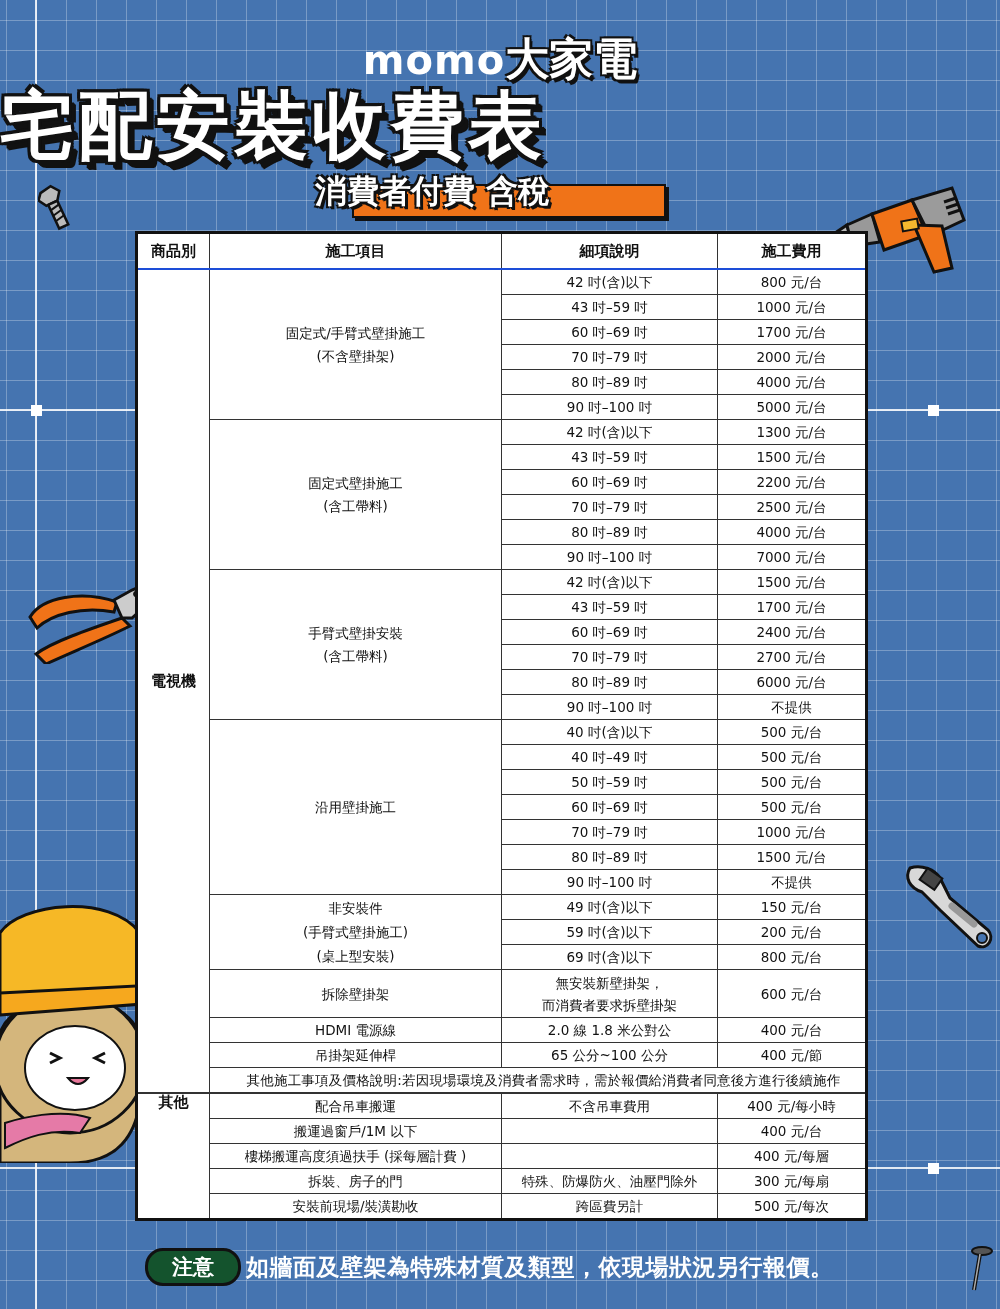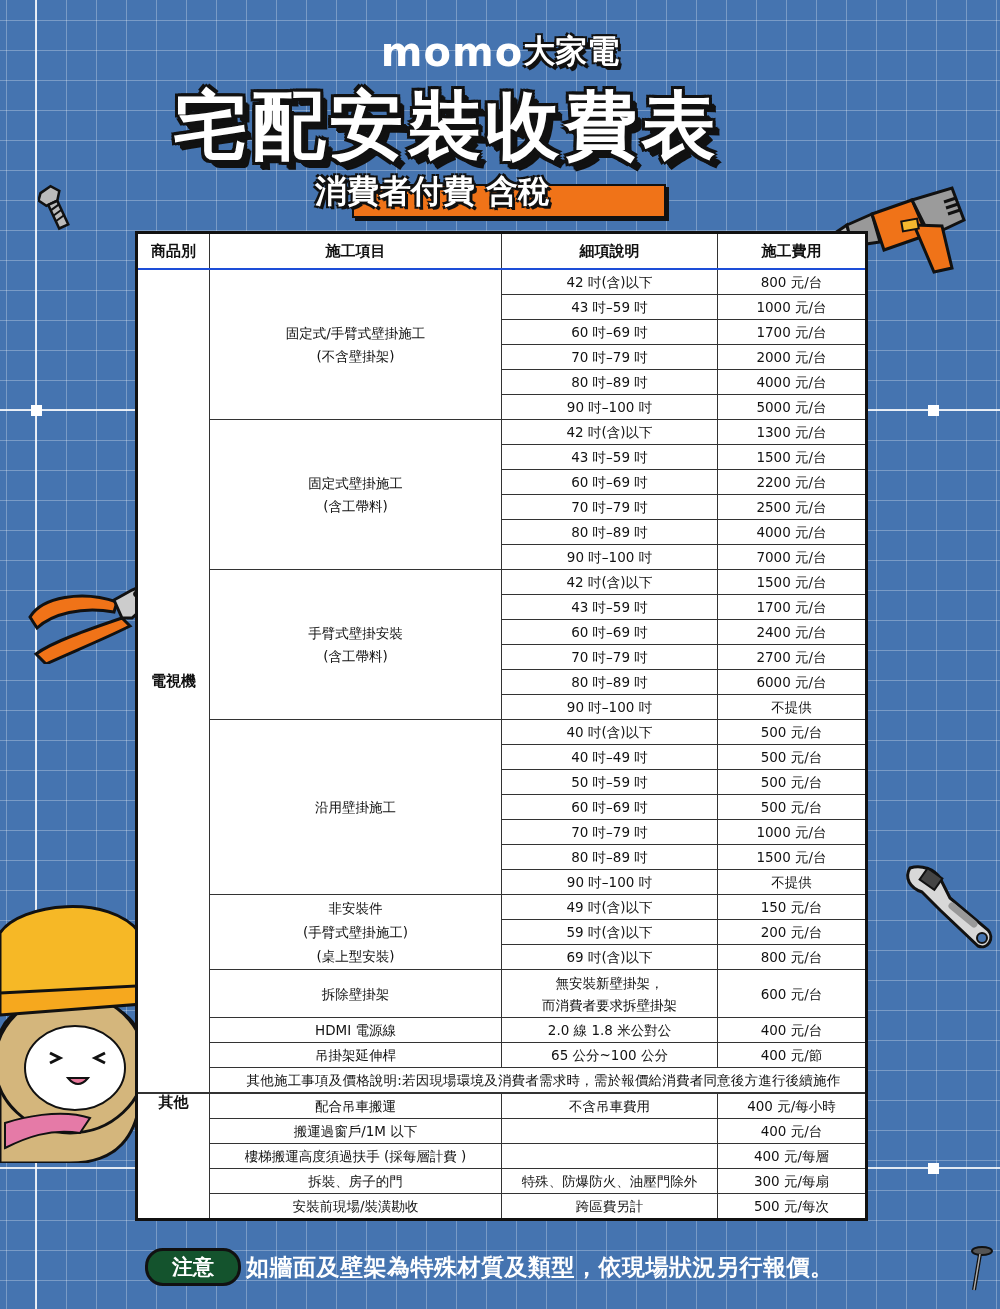--- a/index.html
+++ b/index.html
@@ -17,26 +17,26 @@
   .major-h { position: absolute; left: 0; right: 0; height: 2px; background: rgba(255,255,255,0.85); }
   .marker { position: absolute; width: 11px; height: 11px; background: #fff; }
 
   
   .brand { position: absolute; top: 30px; left: 0; width: 1000px; text-align: center; height: 44px; }
   .brand .momo {
     font-family: "DejaVu Sans", sans-serif; font-weight: bold; font-size: 40px; color: #fff;
     letter-spacing: 1px; vertical-align: middle; line-height: 44px;
   }
   .brand .daj {
-    font-family: "DejaVu Sans", sans-serif; font-weight: bold; font-size: 32px; color: #fff;
+    font-family: "DejaVu Sans", sans-serif; font-weight: bold; font-size: 44px; color: #fff;
     vertical-align: middle; margin-left: 0;
     text-shadow: -2px -2px 0 #111, 2px -2px 0 #111, -2px 2px 0 #111, 2px 2px 0 #111, 3px 4px 0 #111;
   }
   .main-title {
-    position: absolute; top: 80px; left: 0; width: 893px; text-align: center;
+    position: absolute; top: 80px; left: 0; width: 893px; text-align: left;
     font-family: "DejaVu Sans", sans-serif; font-weight: bold; font-size: 74px; color: #fff;
     letter-spacing: 4px; line-height: 90px;
     text-shadow:
       -3px -3px 0 #111, 3px -3px 0 #111, -3px 3px 0 #111, 3px 3px 0 #111,
       0 -3px 0 #111, 0 3px 0 #111, -3px 0 0 #111, 3px 0 0 #111,
       6px 7px 0 #111, 5px 6px 0 #111, 7px 8px 0 #111;
   }
   .subtitle-bar {
     position: absolute; top: 184px; left: 352px; width: 310px; height: 30px;
     background: #f07318; border: 2px solid #111; box-shadow: 3px 3px 0 #111;

